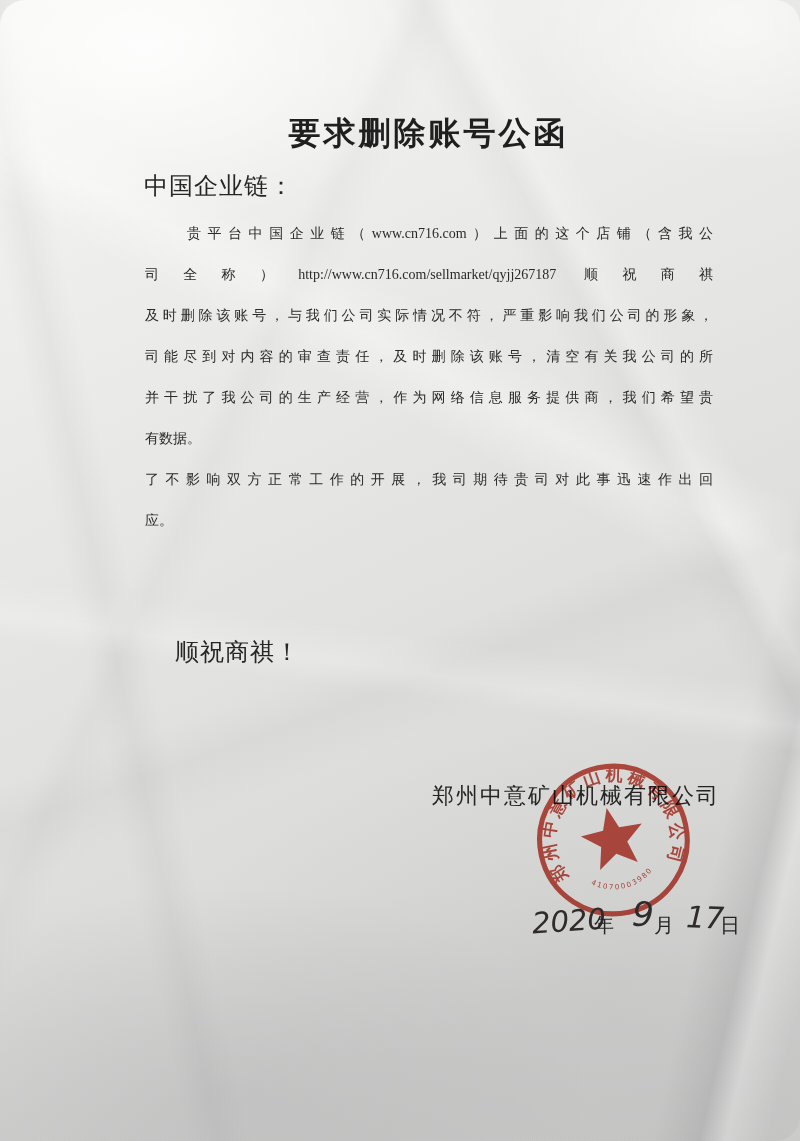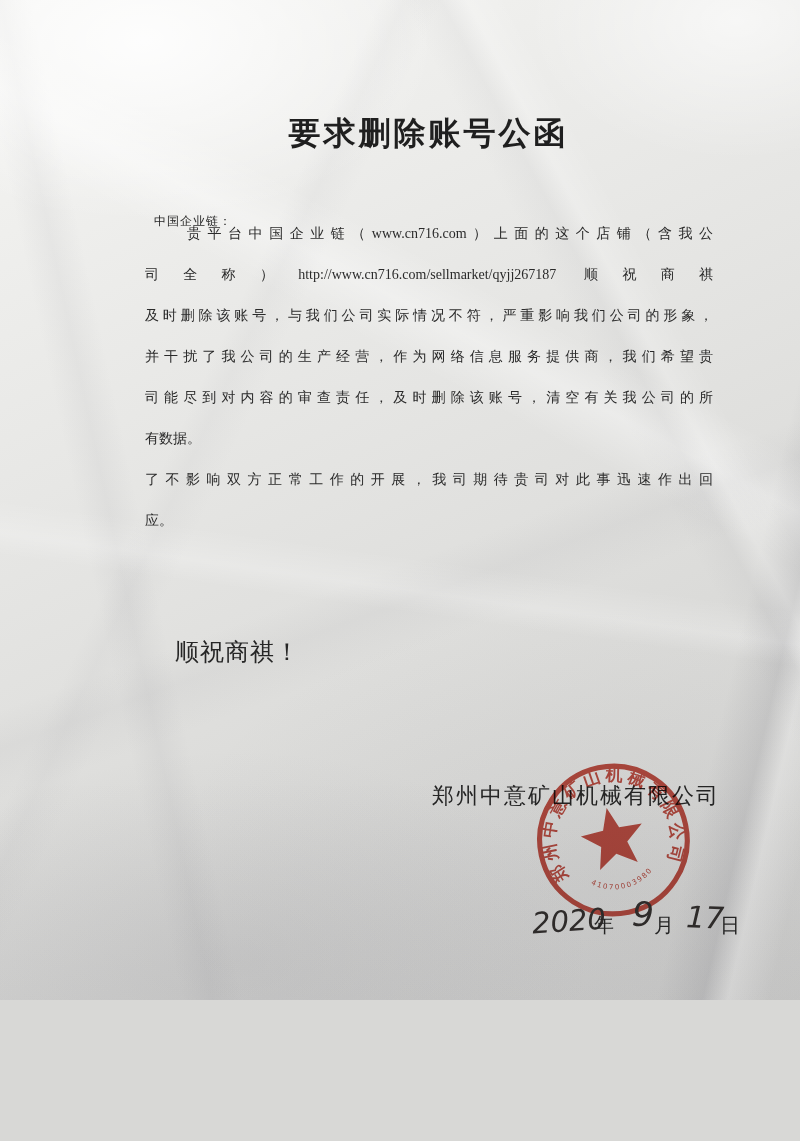--- a/index.html
+++ b/index.html
@@ -4,23 +4,24 @@
 <style>
   html,body{margin:0;padding:0;}
   body{
     width:800px;height:1141px;
     font-family:"Liberation Serif","DejaVu Serif",serif;
     overflow:hidden;
     background:#d8d8d6;
   }
   .paper{
     position:relative;
-    width:800px;height:1000px;
+    width:800px;height:1141px;
     background:linear-gradient(155deg,#f6f6f4 0%,#ededeb 22%,#e4e4e2 45%,#dadad8 70%,#d0d0ce 100%);
     color:#262626;
+    border-radius:25px;
   }
   
   .texture{
     position:absolute;inset:0;pointer-events:none;
     background:
       radial-gradient(ellipse 420px 260px at 18% 4%, rgba(255,255,255,0.85), rgba(255,255,255,0) 70%),
       radial-gradient(ellipse 300px 200px at 92% 2%, rgba(255,255,255,0.6), rgba(255,255,255,0) 70%),
       linear-gradient(103deg, rgba(0,0,0,0) 86%, rgba(110,110,118,0.16) 90.5%, rgba(255,255,255,0.25) 93%, rgba(0,0,0,0) 97%),
       linear-gradient(78deg, rgba(0,0,0,0) 18%, rgba(120,120,128,0.07) 21%, rgba(0,0,0,0) 24%),
       linear-gradient(160deg, rgba(0,0,0,0) 55%, rgba(120,120,128,0.06) 58%, rgba(0,0,0,0) 62%),
@@ -36,22 +37,22 @@
       linear-gradient(62deg, rgba(0,0,0,0) 70%, rgba(130,130,138,0.06) 73%, rgba(255,255,255,0.2) 75%, rgba(0,0,0,0) 78%),
       linear-gradient(8deg, rgba(0,0,0,0) 40%, rgba(255,255,255,0.22) 42%, rgba(0,0,0,0) 45%);
   }
   .title{
     position:absolute;left:145px;top:112px;width:567px;
     text-align:center;
     font-size:32px;font-weight:700;letter-spacing:3px;
     color:#1f1f1f;
   }
   .salutation{
-    position:absolute;left:154px;top:170px;
-    font-size:12px;letter-spacing:1px;margin-top:43px;
+    position:absolute;left:144px;top:170px;
+    font-size:24px;letter-spacing:1px;
   }
   .para{
     position:absolute;left:145px;width:568px;
     font-size:14px;line-height:41px;
     color:#2a2a2a;
   }
   .p1{top:213px;}
   .p2{top:459px;}
   .line{text-align:justify;text-align-last:justify;}
   .line.last{text-align-last:left;}
@@ -94,22 +95,22 @@
   <div class="texture2"></div>
 
   <div class="title">要求删除账号公函</div>
 
   <div class="salutation">中国企业链：</div>
 
   <div class="para p1">
     <div class="line indent1">贵平台中国企业链（www.cn716.com）上面的这个店铺（含我公</div>
     <div class="line">司全称）http://www.cn716.com/sellmarket/qyjj267187 顺祝商祺</div>
     <div class="line">及时删除该账号，与我们公司实际情况不符，严重影响我们公司的形象，</div>
+    <div class="line">司能尽到对内容的审查责任，及时删除该账号，清空有关我公司的所</div>
     <div class="line">并干扰了我公司的生产经营，作为网络信息服务提供商，我们希望贵</div>
-    <div class="line">司能尽到对内容的审查责任，及时删除该账号，清空有关我公司的所</div>
     <div class="line last">有数据。</div>
   </div>
 
   <div class="para p2">
     <div class="line">了不影响双方正常工作的开展，我司期待贵司对此事迅速作出回</div>
     <div class="line last">应。</div>
   </div>
 
   <div class="closing">顺祝商祺！</div>
 

